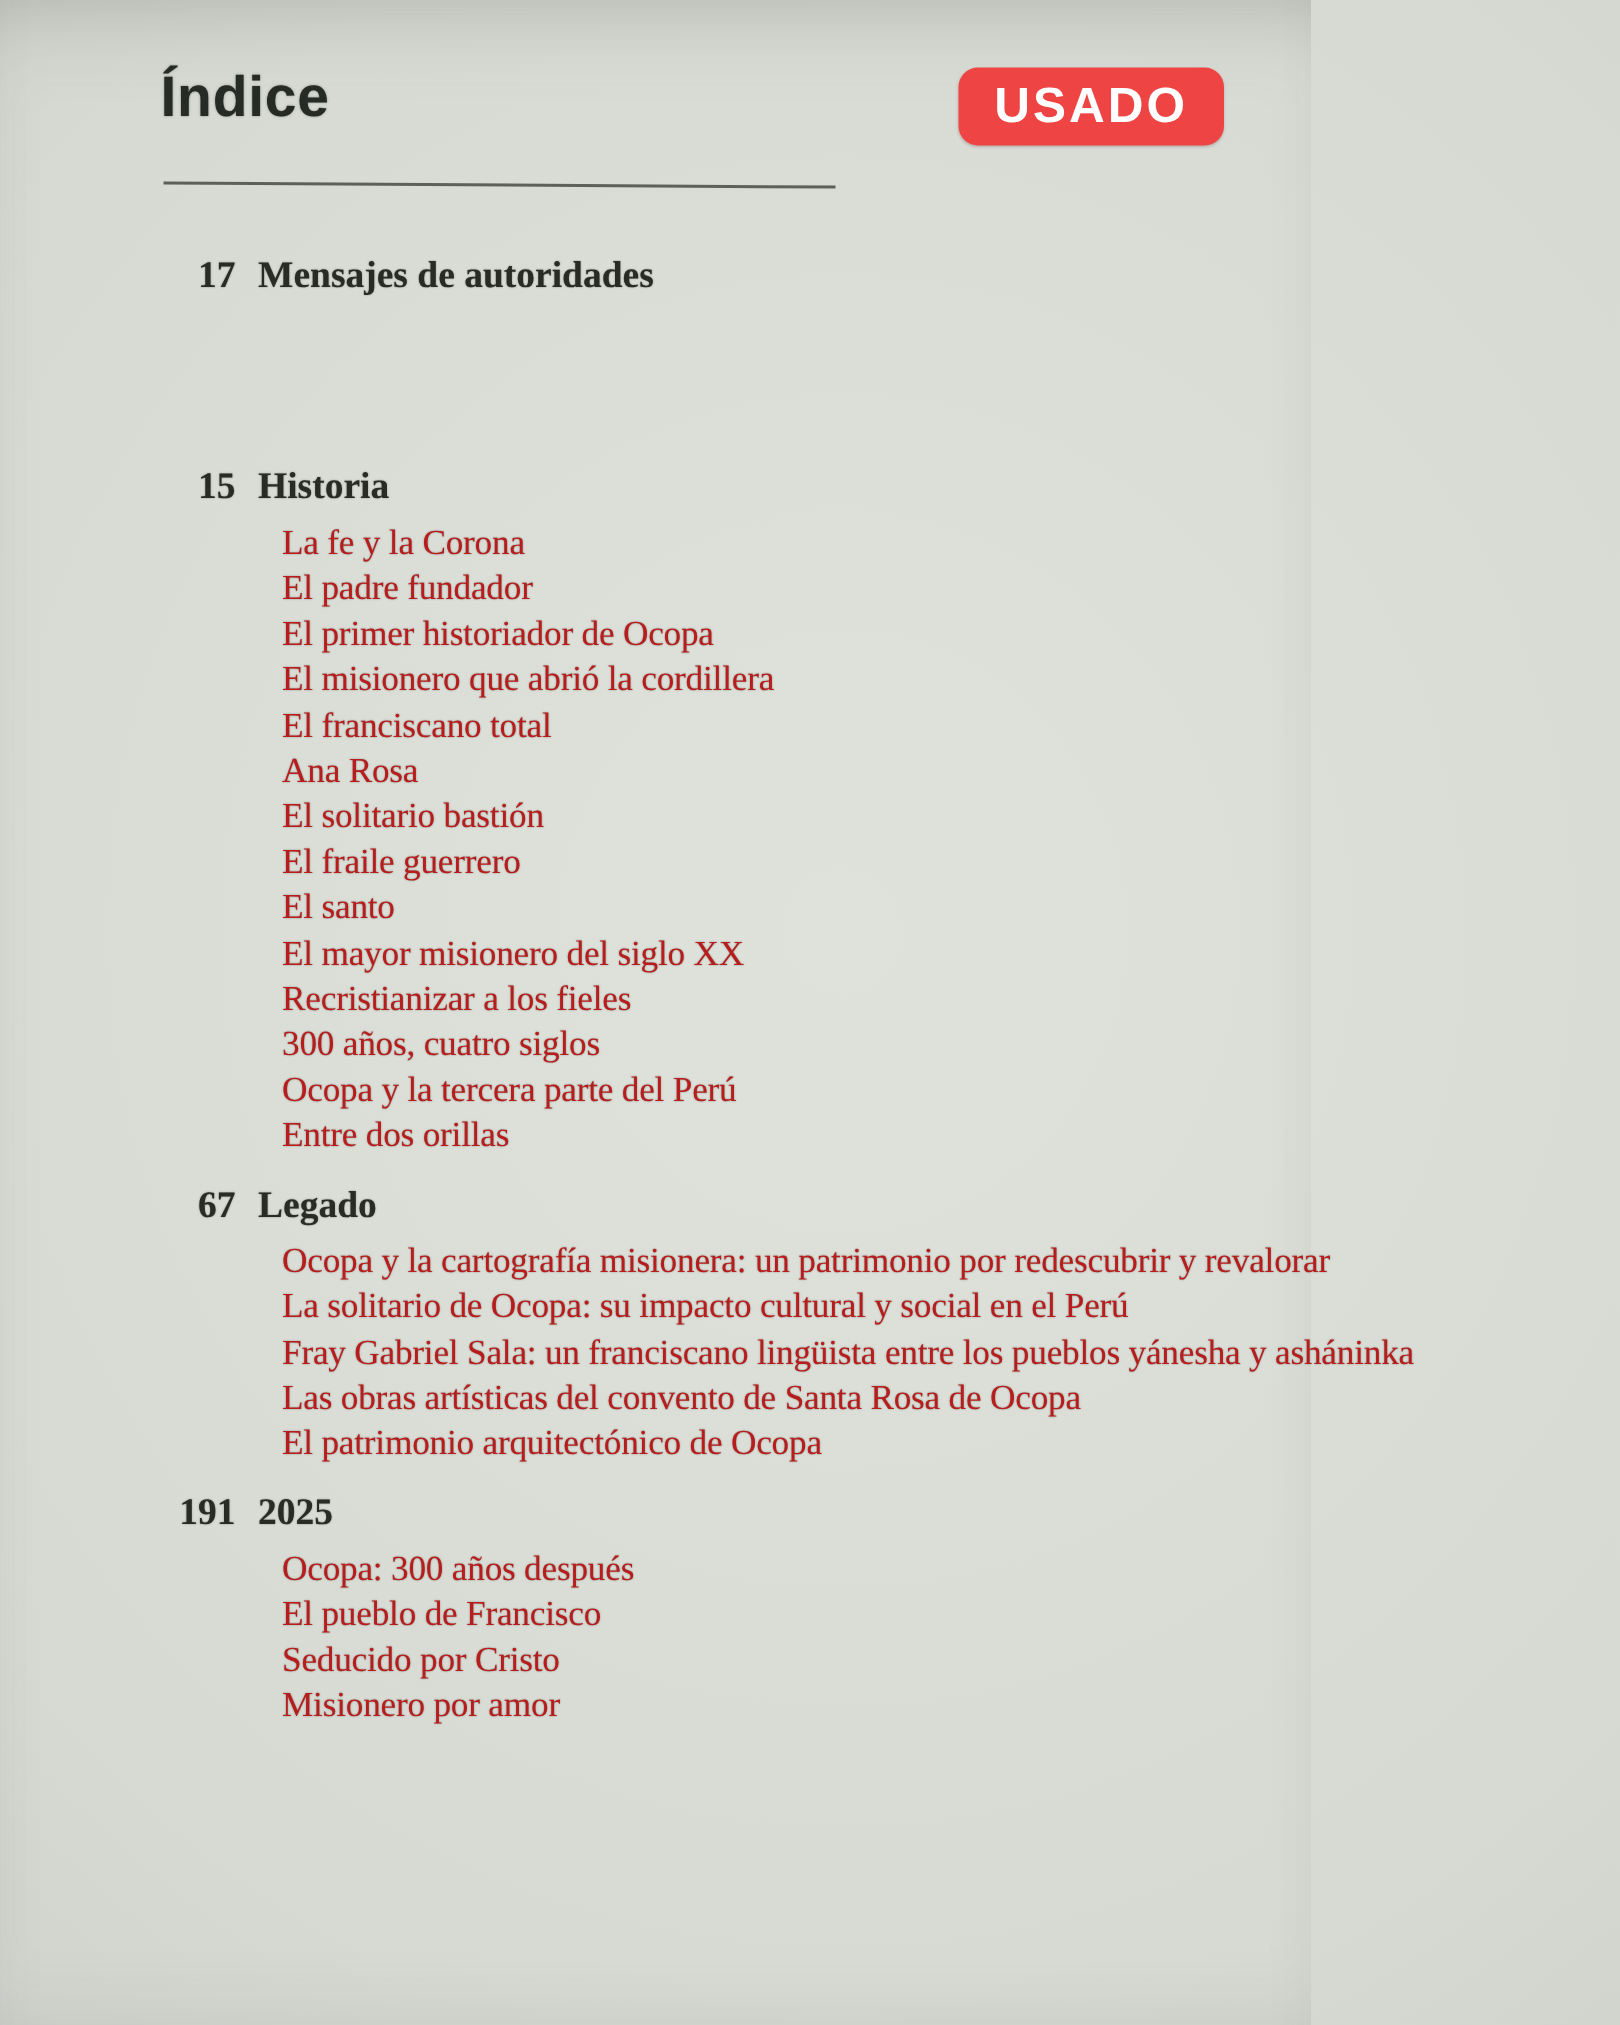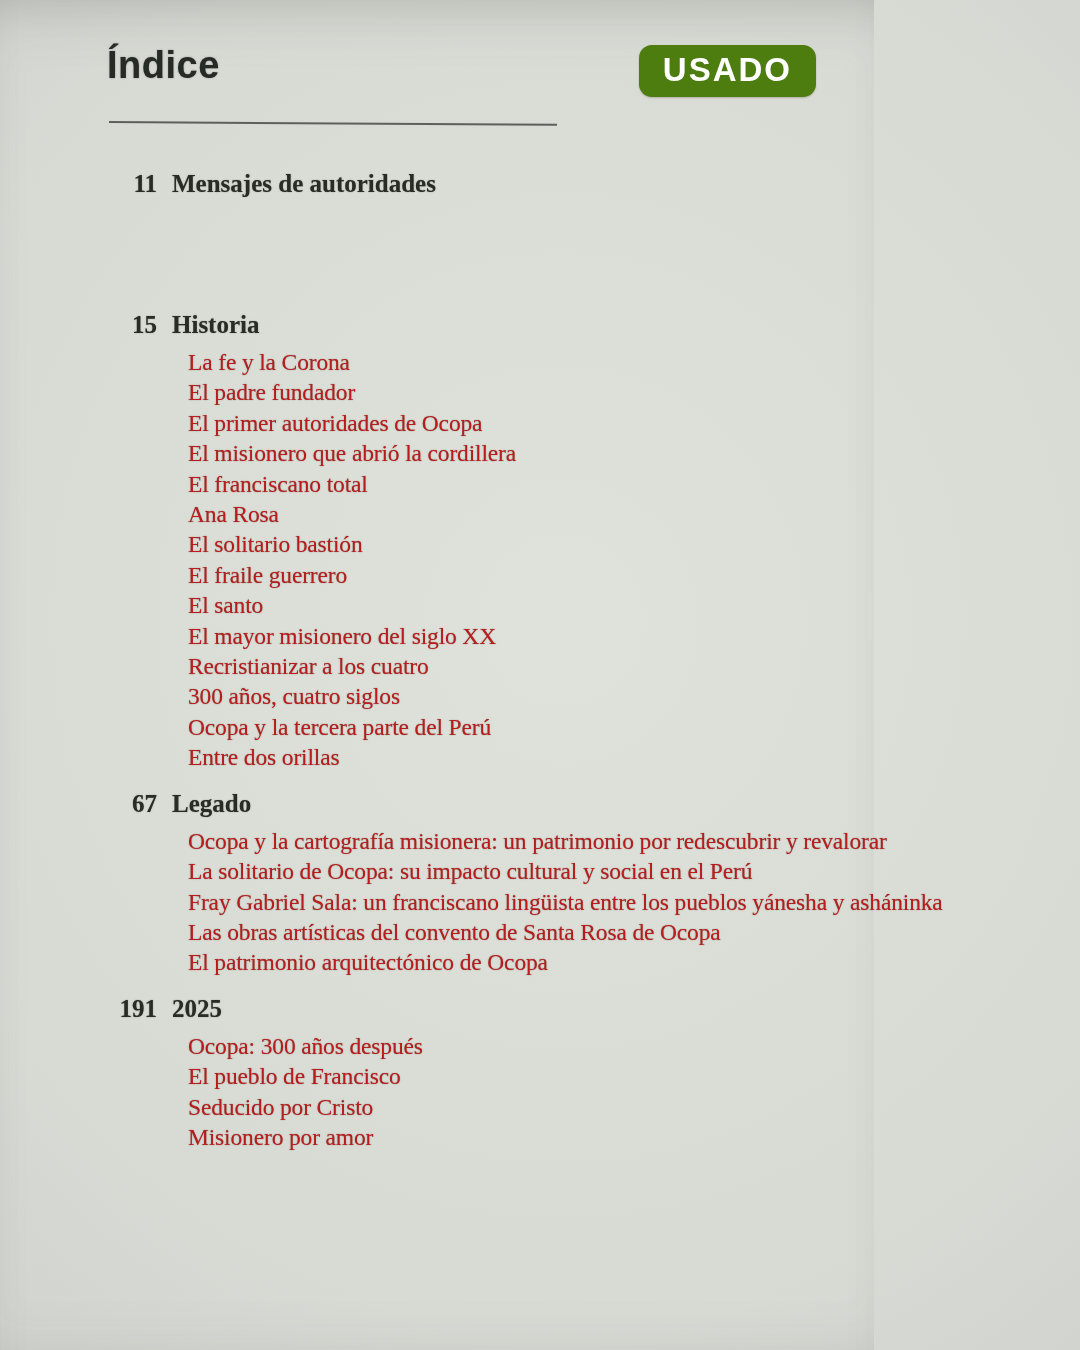--- a/index.html
+++ b/index.html
@@ -95,49 +95,49 @@
   }
 </style>
 </head>
 <body>
 
 <div class="page">
 
   <div class="header">
     <h1 class="page-title">Índice</h1>
     <div class="title-rule"></div>
-    <div class="badge" style="background: #4d7c0f; color: rgb(255, 255, 255);">USADO</div>
+    <div class="badge" style="background: #ef4444; color: rgb(255, 255, 255);">USADO</div>
   </div>
 
   <div class="toc" id="toc">
     <section class="toc-section">
       <div class="toc-heading soft">
-        <span class="toc-num">11</span>
+        <span class="toc-num">17</span>
         <span class="toc-title">Mensajes de autoridades</span>
       </div>
       <div class="toc-items"></div>
     </section>
 
     <section class="toc-section">
       <div class="toc-heading soft">
         <span class="toc-num">15</span>
         <span class="toc-title">Historia</span>
       </div>
       <div class="toc-items">
           <div class="toc-item soft">La fe y la Corona</div>
           <div class="toc-item soft">El padre fundador</div>
-          <div class="toc-item soft">El primer autoridades de Ocopa</div>
+          <div class="toc-item soft">El primer historiador de Ocopa</div>
           <div class="toc-item soft">El misionero que abrió la cordillera</div>
           <div class="toc-item soft">El franciscano total</div>
           <div class="toc-item soft">Ana Rosa</div>
           <div class="toc-item soft">El solitario bastión</div>
           <div class="toc-item soft">El fraile guerrero</div>
           <div class="toc-item soft">El santo</div>
           <div class="toc-item soft">El mayor misionero del siglo XX</div>
-          <div class="toc-item soft">Recristianizar a los cuatro</div>
+          <div class="toc-item soft">Recristianizar a los fieles</div>
           <div class="toc-item soft">300 años, cuatro siglos</div>
           <div class="toc-item soft">Ocopa y la tercera parte del Perú</div>
           <div class="toc-item soft">Entre dos orillas</div>
         </div>
     </section>
 
     <section class="toc-section">
       <div class="toc-heading soft">
         <span class="toc-num">67</span>
         <span class="toc-title">Legado</span>

